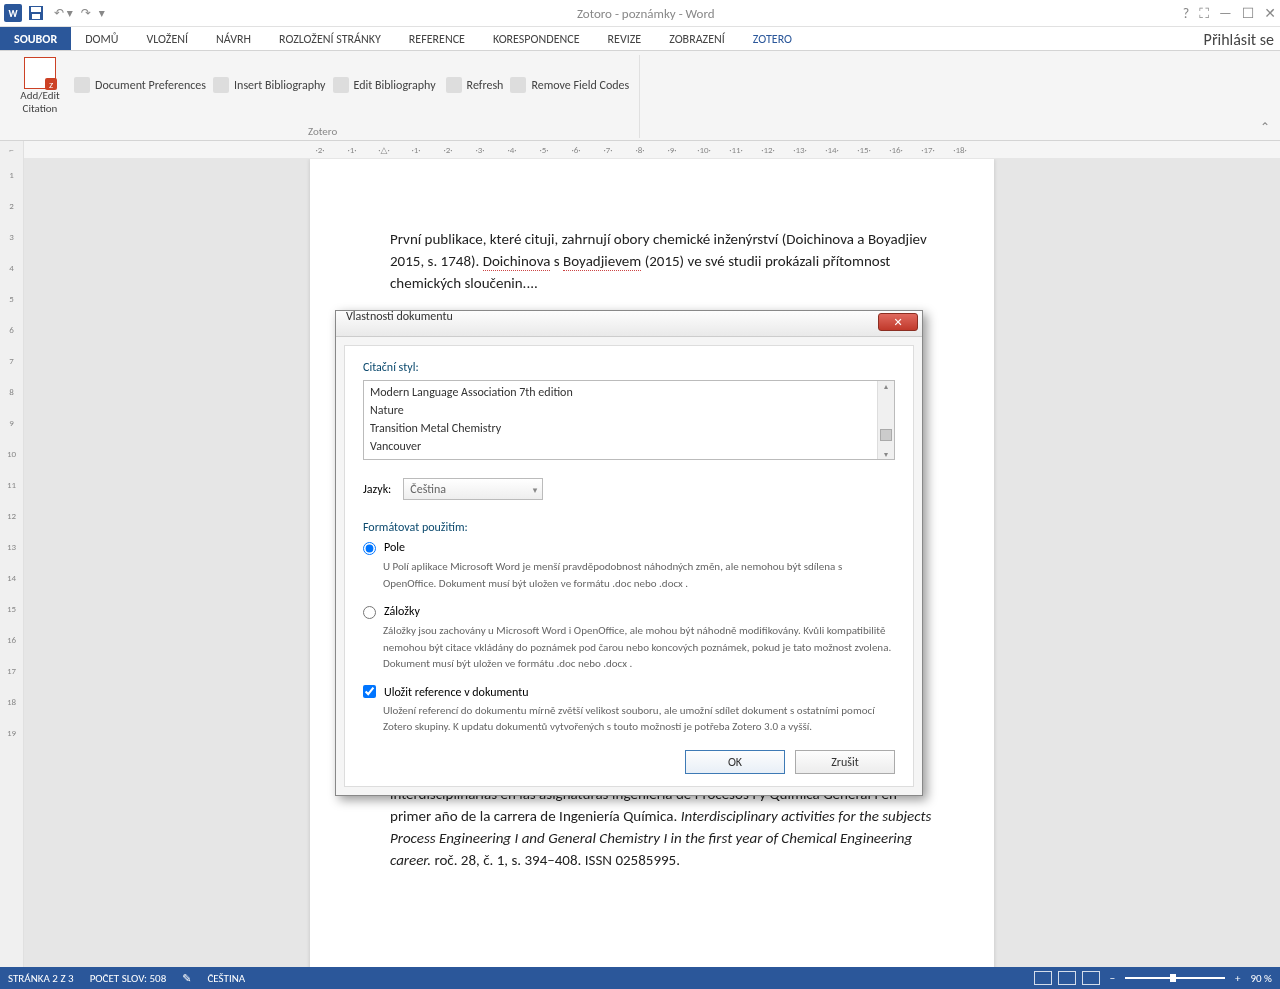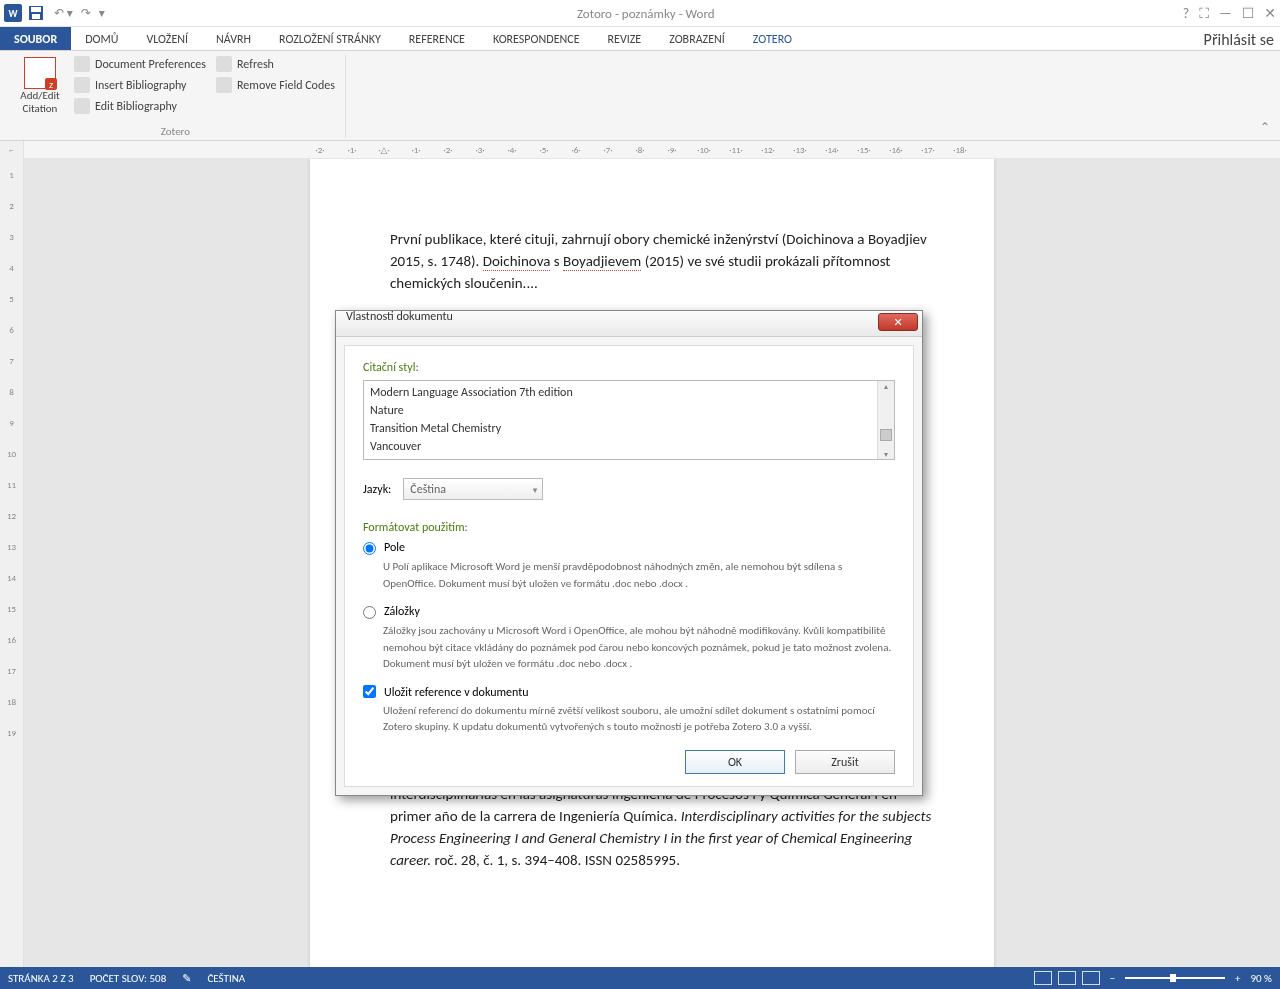--- a/index.html
+++ b/index.html
@@ -16,21 +16,21 @@
 .ribbon-tabs .tab.file { background:#2b579a; color:#fff; font-weight:bold; }
 .ribbon-tabs .tab.active { color:#2b579a; }
 .ribbon-tabs .signin { position:absolute; right:6px; top:3px; font-size:16px; color:#444; }
 .ribbon { height:90px; background:#f5f5f5; border-bottom:1px solid #d4d4d4; display:flex; padding:4px 6px 2px 6px; }
 .ribbon-group { display:flex; flex-direction:column; justify-content:space-between; border-right:1px solid #e0e0e0; padding:0 8px; }
 .ribbon-group .label { text-align:center; font-size:11px; color:#888; padding-top:2px; }
 .rg-body { display:flex; gap:6px; }
 .big-btn { display:flex; flex-direction:column; align-items:center; width:52px; font-size:11px; color:#444; padding-top:2px; }
 .big-btn .icon { width:32px; height:32px; background:#fff; border:1px solid #cc4125; position:relative; }
 .big-btn .icon::after { content:"Z"; position:absolute; bottom:-2px; right:-2px; background:#cc4125; color:#fff; font-size:9px; width:12px; height:12px; display:flex; align-items:center; justify-content:center; border-radius:2px; }
-.small-list { display:flex; flex-direction:column; gap:3px; }
+.small-list { display:flex; flex-direction:row; gap:3px; }
 .small-btn { display:flex; align-items:center; gap:5px; font-size:12px; color:#444; padding:1px 2px; }
 .small-btn .ic { width:16px; height:16px; background:#ddd; border-radius:2px; display:inline-block; }
 .ic-pref{background:#d97b4a}.ic-bib{background:#4a90d9}.ic-edit{background:#4ad98f}.ic-ref{background:#6fb36f}.ic-rem{background:#c44}
 .ribbon .collapse { margin-left:auto; align-self:flex-end; color:#888; font-size:12px; padding:4px; }
 .ruler-bar { height:18px; background:#f5f5f5; border-bottom:1px solid #e6e6e6; display:flex; align-items:center; color:#888; font-size:9px; position:relative; }
 .ruler-bar .corner { width:24px; height:18px; background:#f0f0f0; border-right:1px solid #e0e0e0; display:flex; align-items:center; justify-content:center; font-size:9px; }
 .ruler-bar .hruler { margin-left:280px; font-family:monospace; letter-spacing:0; }
 .workarea { display:flex; height:calc(989px - 27px - 24px - 90px - 18px - 22px); background:#e6e6e6; }
 .vruler { width:24px; background:#f0f0f0; border-right:1px solid #e0e0e0; display:flex; flex-direction:column; align-items:center; color:#888; font-size:9px; padding-top:10px; gap:20px; }
 .page { background:#fff; margin:0 auto; width:684px; min-height:900px; margin-top:0; padding:70px 60px 40px 80px; box-shadow:0 0 4px rgba(0,0,0,0.15); font-family:Calibri,sans-serif; font-size:15px; color:#222; line-height:1.45; }
@@ -42,21 +42,21 @@
 .statusbar .sb-right { margin-left:auto; display:flex; align-items:center; gap:10px; }
 .statusbar .view-icons { display:flex; gap:6px; }
 .statusbar .view-icons span { width:18px; height:14px; border:1px solid #fff; opacity:0.8; }
 .statusbar .zoom-slider { width:100px; height:2px; background:#fff; position:relative; }
 .statusbar .zoom-slider::after { content:""; position:absolute; left:45%; top:-3px; width:6px; height:8px; background:#fff; }
 .dialog-overlay { position:absolute; left:335px; top:310px; width:588px; background:#fff; border:1px solid #888; box-shadow:4px 4px 10px rgba(0,0,0,0.4); font-size:12px; }
 .dialog-title { height:26px; background:linear-gradient(#fdfdfd,#e9e9e9); border-bottom:1px solid #ccc; display:flex; align-items:center; padding:0 4px 16px 10px; color:#333; position:relative; }
 .dialog-title .close { position:absolute; right:4px; top:2px; width:40px; height:18px; background:linear-gradient(#e06a5f,#c0392b); border:1px solid #8b2e22; border-radius:3px; color:#fff; display:flex; align-items:center; justify-content:center; font-size:11px; }
 .dialog-body { padding:8px; background:#f5f5f5; }
 .dialog-inner { background:#fff; border:1px solid #ddd; padding:14px 18px 12px 18px; }
-.dlg-label { color:#4d7c0f; margin-bottom:6px; }
+.dlg-label { color:#0c4a6e; margin-bottom:6px; }
 .style-list { border:1px solid #bbb; height:80px; display:flex; align-items:stretch; margin-bottom:18px; }
 .style-list .items { flex:1; padding:4px 6px; display:flex; flex-direction:column; gap:4px; font-size:12px; color:#333; overflow:hidden; }
 .style-list .scroll { width:17px; background:#f0f0f0; border-left:1px solid #ddd; position:relative; }
 .style-list .scroll::before { content:"▴"; position:absolute; top:0; left:0; right:0; text-align:center; font-size:8px; color:#888; }
 .style-list .scroll::after { content:"▾"; position:absolute; bottom:0; left:0; right:0; text-align:center; font-size:8px; color:#888; }
 .style-list .scroll .thumb { position:absolute; left:2px; right:2px; bottom:18px; height:12px; background:#ccc; border:1px solid #aaa; }
 .lang-row { display:flex; align-items:center; gap:12px; margin-bottom:20px; }
 .lang-select { border:1px solid #bbb; background:linear-gradient(#fff,#eee); padding:2px 18px 2px 6px; color:#666; position:relative; width:140px; height:22px; display:flex; align-items:center; }
 .lang-select::after { content:"▾"; position:absolute; right:5px; color:#888; font-size:9px; }
 .radio-row { display:flex; align-items:flex-start; gap:8px; margin-bottom:2px; }

